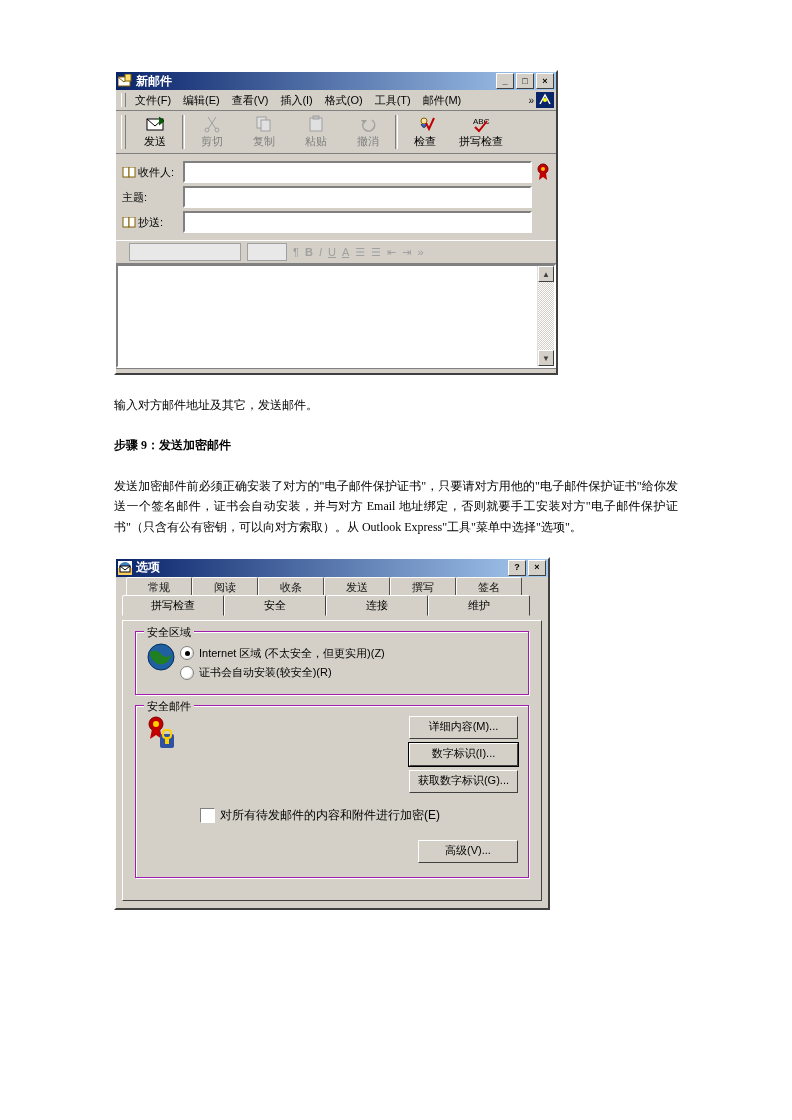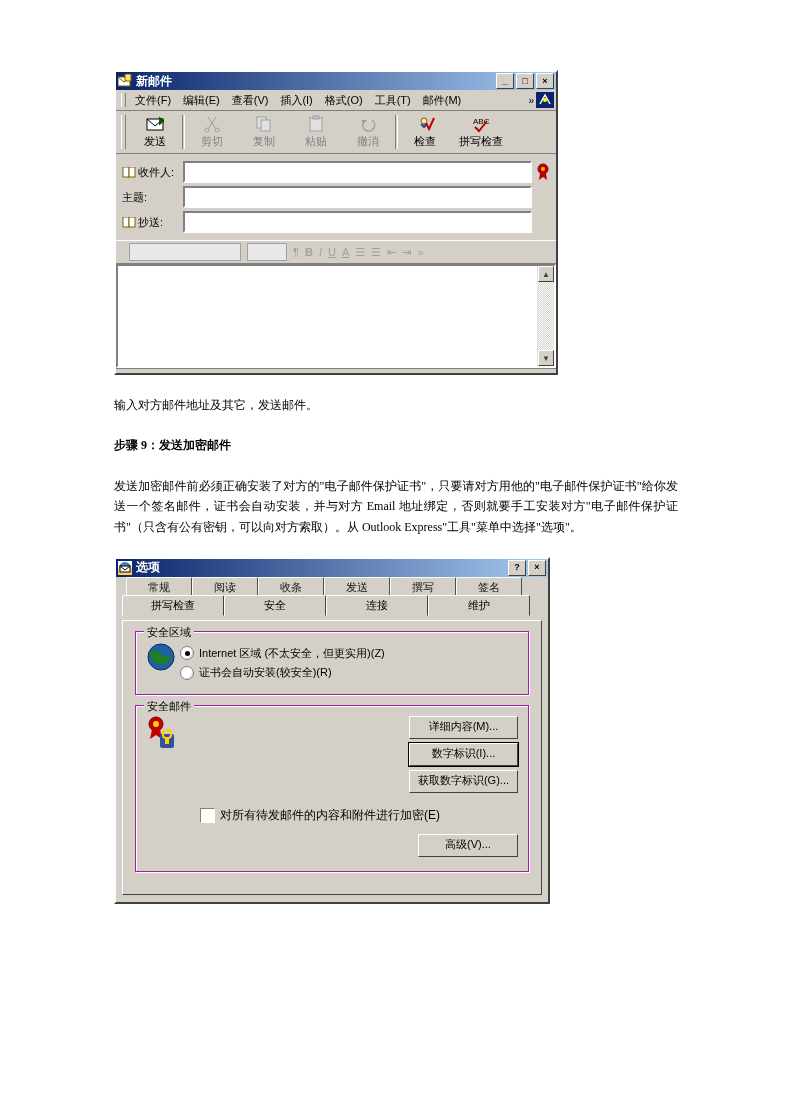--- a/index.html
+++ b/index.html
@@ -299,21 +299,21 @@
             <span class="btn default">数字标识(I)...</span>
             <span class="btn">获取数字标识(G)...</span>
           </div>
         </div>
       </div>
       <div style="margin:14px 0 0 54px">
         <div class="chk">
               <span class="cbox"></span>
               <span>对所有待发邮件的内容和附件进行加密(E)</span>
             </div>
-        <div style="text-align:right;margin-top:10px">
+        <div style="text-align:right;margin-top:16px">
           <span class="btn">高级(V)...</span>
         </div>
       </div>
     </div>
   </div>
 
 </div>
 
 </div>
 

